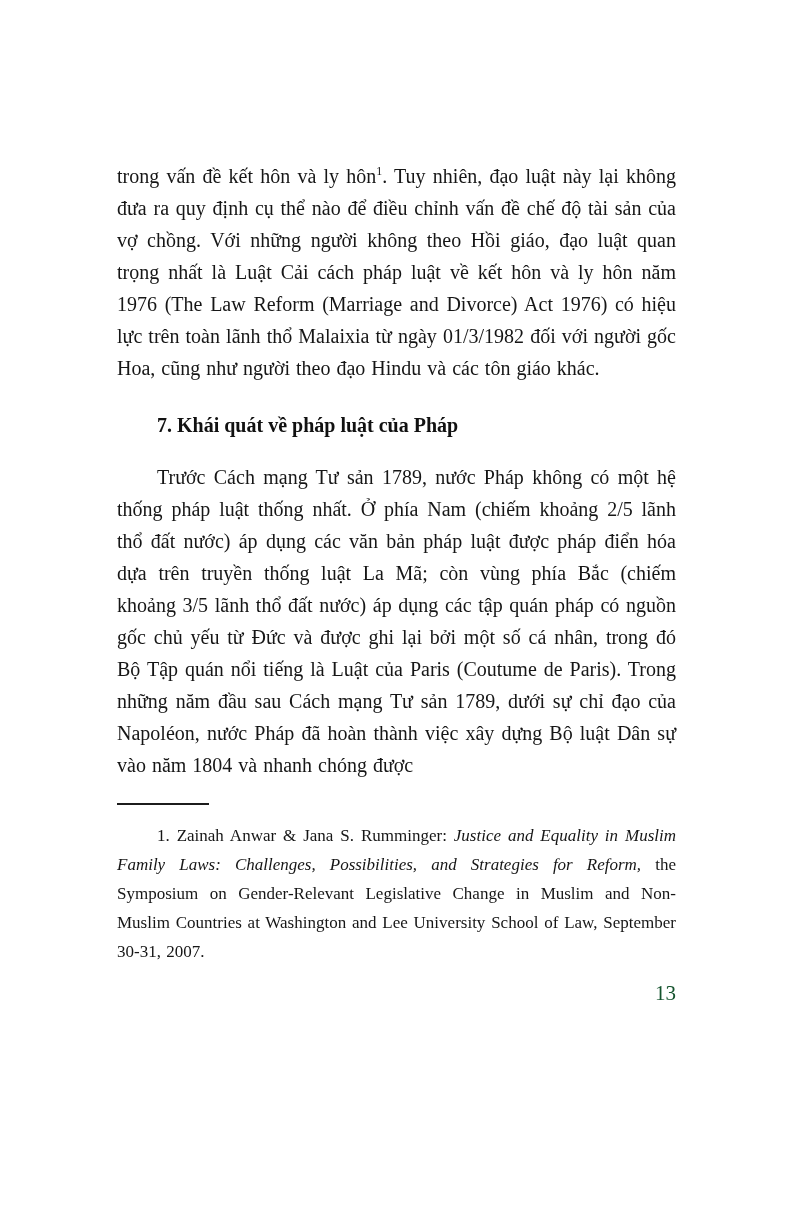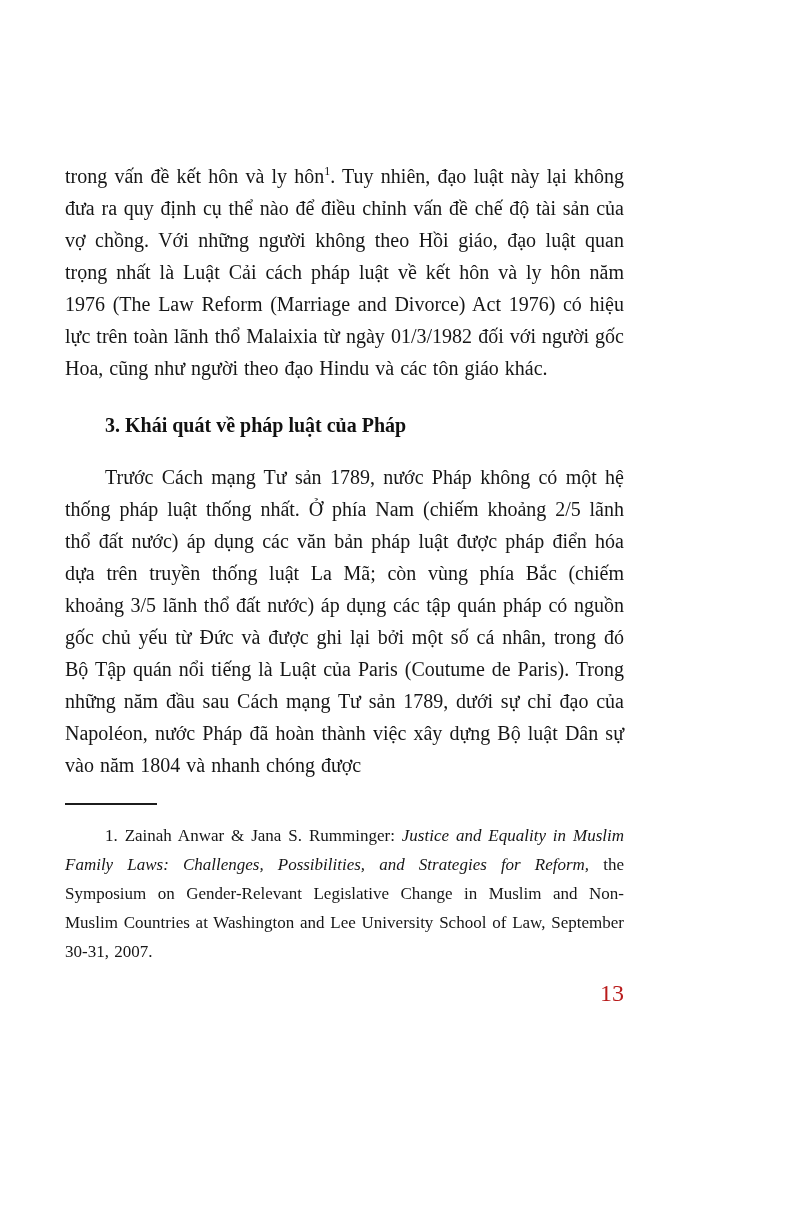--- a/index.html
+++ b/index.html
@@ -8,21 +8,21 @@
     background: #ffffff;
   }
   .page {
     position: relative;
     width: 720px;
     height: 1224px;
     box-sizing: border-box;
     background: #ffffff;
     color: #161616;
     font-family: "Liberation Serif", "DejaVu Serif", serif;
-    padding: 160px 116px 0 65px;
+    padding: 160px 116px 0 117px;
     overflow: hidden;
   }
   .text-block {
     width: 559px;
   }
   .para {
     margin: 0;
     font-size: 20px;
     line-height: 32px;
     text-align: justify;
@@ -60,34 +60,34 @@
     text-align: justify;
     text-indent: 40px;
     word-spacing: 1px;
   }
   .footnote em {
     font-style: italic;
   }
   .page-number {
     margin-top: 14px;
     text-align: right;
-    font-size: 24px;
+    font-size: 21px;
     line-height: 26px;
-    color: #b91c1c;
+    color: #14532d;
   }
 </style>
 </head>
 <body>
 
 <div class="page">
   <div class="text-block">
 
     <p class="para"><span>trong vấn đề kết hôn và ly hôn</span><sup class="fn-ref">1</sup><span>. Tuy nhiên, đạo luật này lại không đưa ra quy định cụ thể nào để điều chỉnh vấn đề chế độ tài sản của vợ chồng. Với những người không theo Hồi giáo, đạo luật quan trọng nhất là Luật Cải cách pháp luật về kết hôn và ly hôn năm 1976 (The Law Reform (Marriage and Divorce) Act 1976) có hiệu lực trên toàn lãnh thổ Malaixia từ ngày 01/3/1982 đối với người gốc Hoa, cũng như người theo đạo Hindu và các tôn giáo khác.</span></p>
 
-    <h2 class="heading">3. Khái quát về pháp luật của Pháp</h2>
+    <h2 class="heading">7. Khái quát về pháp luật của Pháp</h2>
 
     <p class="para indent">Trước Cách mạng Tư sản 1789, nước Pháp không có một hệ thống pháp luật thống nhất. Ở phía Nam (chiếm khoảng 2/5 lãnh thổ đất nước) áp dụng các văn bản pháp luật được pháp điển hóa dựa trên truyền thống luật La Mã; còn vùng phía Bắc (chiếm khoảng 3/5 lãnh thổ đất nước) áp dụng các tập quán pháp có nguồn gốc chủ yếu từ Đức và được ghi lại bởi một số cá nhân, trong đó Bộ Tập quán nổi tiếng là Luật của Paris (Coutume de Paris). Trong những năm đầu sau Cách mạng Tư sản 1789, dưới sự chỉ đạo của Napoléon, nước Pháp đã hoàn thành việc xây dựng Bộ luật Dân sự vào năm 1804 và nhanh chóng được</p>
 
     <div class="footnote-area">
       <div class="footnote-rule"></div>
       <p class="footnote"><span>1. Zainah Anwar &amp; Jana S. Rumminger: </span><em>Justice and Equality in Muslim Family Laws: Challenges, Possibilities, and Strategies for Reform,</em><span> the Symposium on Gender-Relevant Legislative Change in Muslim and Non-Muslim Countries at Washington and Lee University School of Law, September 30-31, 2007.</span></p>
     </div>
 
     <div class="page-number">13</div>
 

